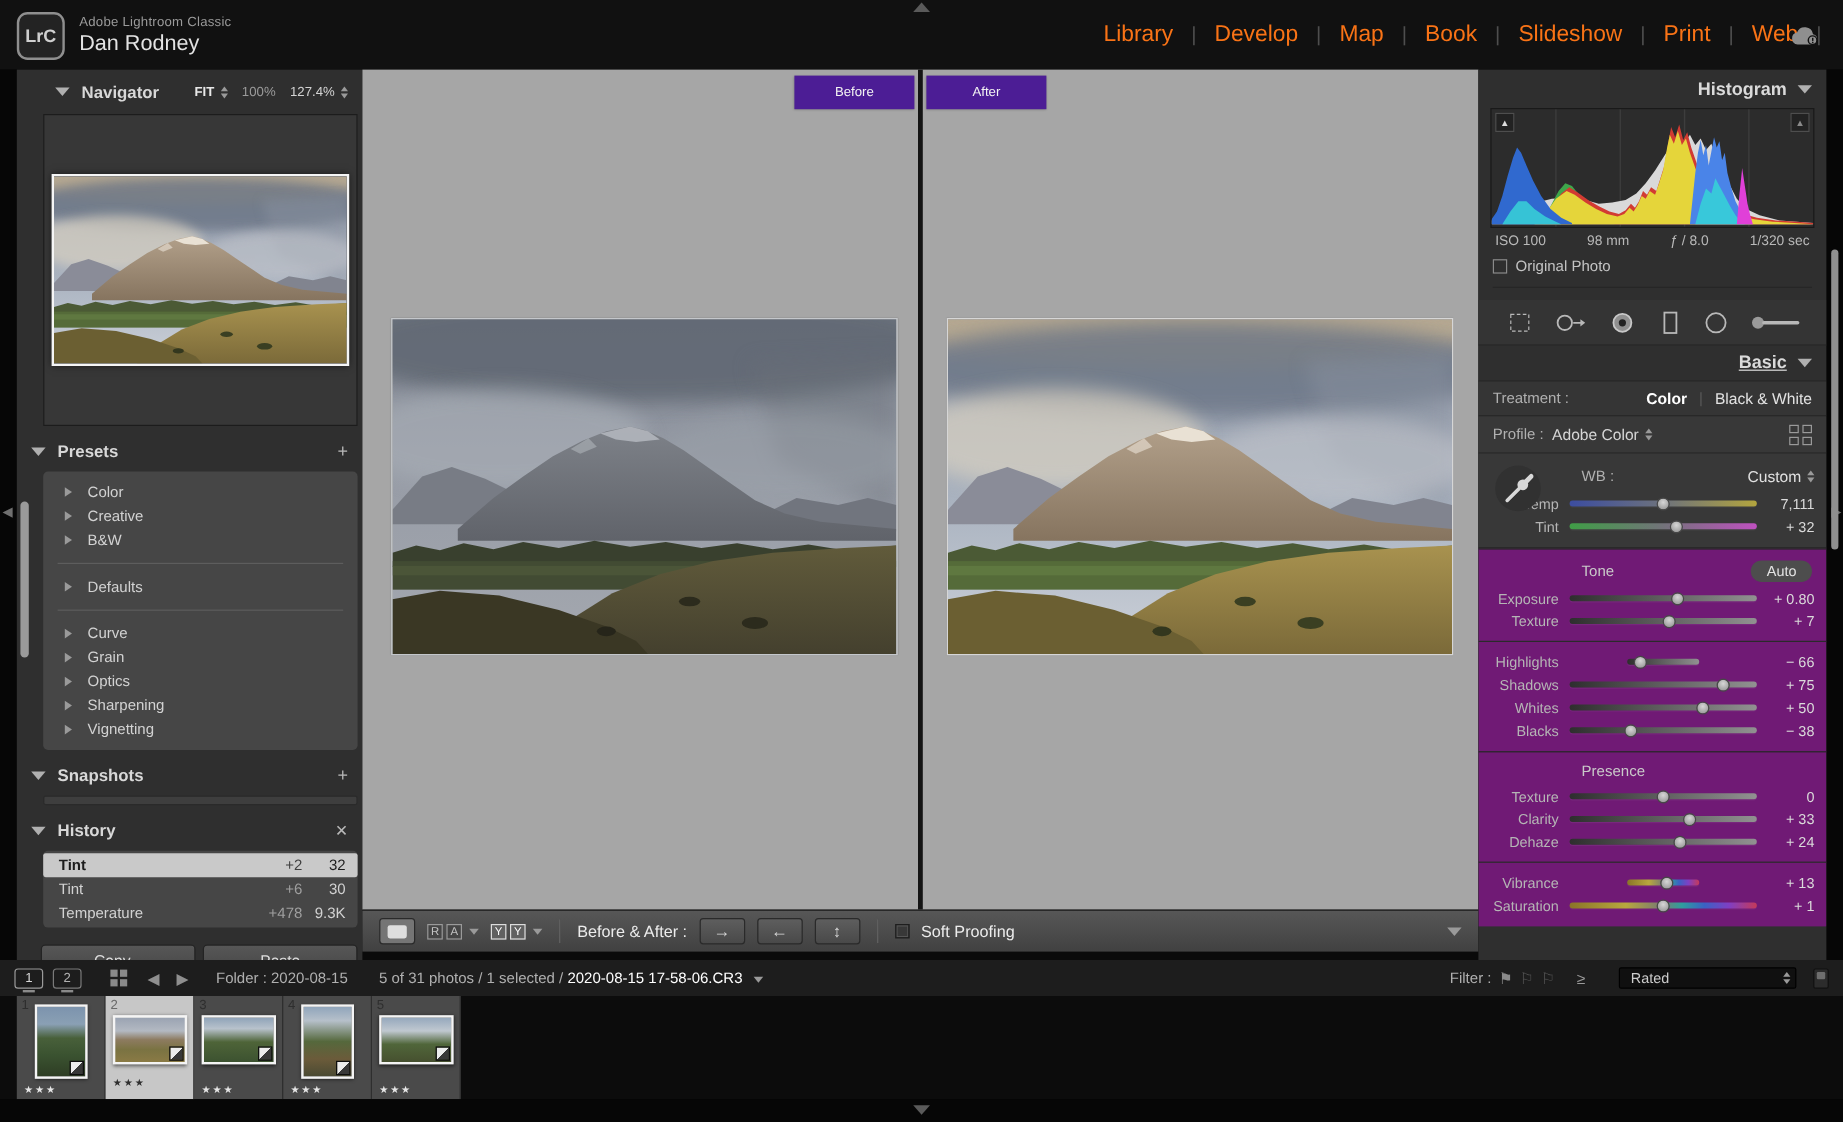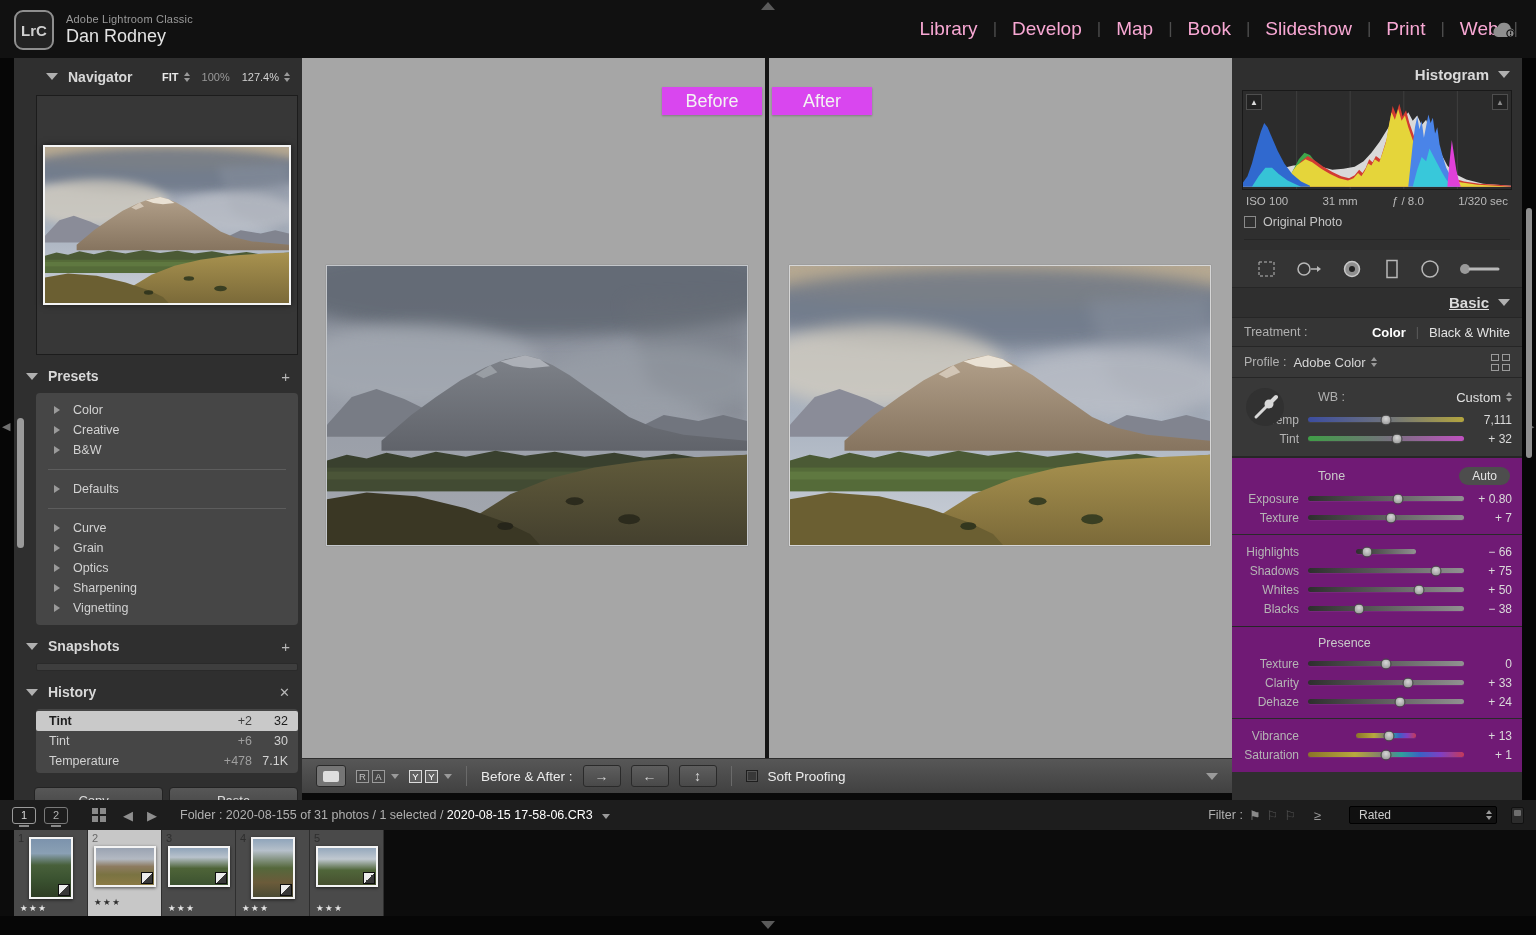--- a/index.html
+++ b/index.html
@@ -12,21 +12,21 @@
   
   .topbar { position:absolute; left:0; top:0; width:100%; height:58px; background:#111; }
   .top-collapse { position:absolute; left:50%; top:2px; transform:translateX(-50%);
     width:0; height:0; border-left:7px solid transparent; border-right:7px solid transparent; border-bottom:8px solid #5a5a5a; }
   .identity { position:absolute; left:14px; top:10px; display:flex; align-items:center; gap:12px; }
   .lrc-logo { width:40px; height:40px; border:2px solid #8f8f8f; border-radius:9px; background:#232323;
     color:#cfcfcf; font-size:15px; font-weight:bold; display:flex; align-items:center; justify-content:center; }
   .id-text .small { font-size:11px; color:#9a9a9a; letter-spacing:.2px; }
   .id-text .big { font-size:18px; color:#e3e3e3; margin-top:1px; }
   .modulenav { position:absolute; right:18px; top:0; height:58px; display:flex; align-items:center; }
-  .module { font-size:19px; color:#f9a8d4; padding:0 15px; cursor:default; white-space:nowrap; }
+  .module { font-size:19px; color:#f97316; padding:0 15px; cursor:default; white-space:nowrap; }
   .msep { color:#4e4e4e; font-size:17px; }
   .cloud-wrap { margin-left:14px; display:flex; align-items:center; }
   
   .gutter { position:absolute; top:58px; height:742px; width:14px; background:#060606; }
   .gutter.left { left:0; } .gutter.right { right:0; }
   .gutter .arr { position:absolute; top:362px; font-size:11px; color:#6f6f6f; left:2px; }
   .rscroll { position:absolute; right:4px; top:150px; width:6px; height:250px; background:#8f8f8f; border-radius:3px; }
   
   .panel { position:absolute; top:58px; height:742px; background:#2f2f2f; overflow:hidden; }
   .pnl-head { display:flex; align-items:center; padding:0 12px; color:#d8d8d8; }
@@ -61,22 +61,22 @@
   .hist-row .amt { margin-left:auto; width:42px; text-align:right; color:#9f9f9f; }
   .hist-row .val { width:36px; text-align:right; margin-right:10px; }
   .hist-row.selected { background:#c9c9c9; color:#1d1d1d; border-radius:2px; }
   .hist-row.selected .amt { color:#3f3f3f; } .hist-row.selected .nm { font-weight:bold; }
   .lbuttons { display:flex; gap:6px; margin:14px 4px 0 20px; }
   .btn { flex:1; height:27px; background:linear-gradient(#575757,#444); border:1px solid #232323; border-radius:4px;
     color:#dcdcdc; font-size:13px; display:flex; align-items:center; justify-content:center; }
   
   #canvas { position:absolute; left:302px; top:58px; width:930px; height:700px; background:#a6a6a6; }
   .split { position:absolute; left:463px; top:0; width:4px; height:100%; background:#141414; }
-  .ba-label { position:absolute; top:5px; width:100px; height:28px; background:#d946ef; color:#f3f3f3; font-size:18px;
-    display:flex; align-items:center; justify-content:center; box-shadow:0 1px 2px rgba(0,0,0,.25);margin-top:24px; }
+  .ba-label { position:absolute; top:5px; width:100px; height:28px; background:#4c1d95; color:#f3f3f3; font-size:11px;
+    display:flex; align-items:center; justify-content:center; box-shadow:0 1px 2px rgba(0,0,0,.25); }
   .ba-label.before { right:470px; } .ba-label.after { left:470px; }
   .photo { position:absolute; top:207px; width:422px; height:281px; box-shadow:0 0 1px #777; }
   .photo.before { left:24px; border:1px solid #c4c7cb; }
   .photo.after { left:487px; border:1px solid #d6d6d6; }
   .photo svg, .nav-photo svg { display:block; width:100%; height:100%; }
   
   #toolbar { position:absolute; left:302px; top:758px; width:930px; height:35px;
     background:linear-gradient(#575757,#414141); border-top:1px solid #2d2d2d; display:flex; align-items:center; padding:0 14px; gap:10px; }
   .tb-btn { height:22px; background:linear-gradient(#5e5e5e,#494949); border:1px solid #2a2a2a; border-radius:3px;
     display:flex; align-items:center; justify-content:center; color:#d6d6d6; }
@@ -134,21 +134,21 @@
   .phead { padding:7px 12px 4px 86px; font-size:12.5px; color:#c9c9c9; }
   
   #fsbar { position:absolute; left:0; top:800px; width:100%; height:30px; background:#1d1d1d; display:flex; align-items:center; font-size:12.5px; color:#b0b0b0; padding:0 12px; }
   .mon { width:24px; height:17px; border:1px solid #9a9a9a; border-radius:3px; color:#d8d8d8; font-size:11px; display:flex; align-items:center; justify-content:center; position:relative; margin-right:8px; }
   .mon::after { content:""; position:absolute; bottom:-4px; left:6px; right:6px; height:2px; background:#8a8a8a; }
   .mon.dim { border-color:#7a7a7a; color:#b0b0b0; }
   .fs-grid { display:grid; grid-template-columns:6px 6px; grid-gap:2px; margin:0 10px 0 16px; }
   .fs-grid i { width:6px; height:6px; background:#8a8a8a; }
   .fs-arr { color:#8f8f8f; font-size:13px; margin:0 7px; }
   .fs-folder { margin-left:16px; }
-  .fs-status { }
+  .fs-status { margin-left:26px; }
   .fs-file { color:#fff; }
   .fs-dd { display:inline-block; width:0; height:0; border-left:4px solid transparent; border-right:4px solid transparent; border-top:5px solid #9a9a9a; margin-left:6px; }
   .fs-right { margin-left:auto; display:flex; align-items:center; gap:6px; }
   .flag { font-size:13px; color:#8a8a8a; } .flag.dim { color:#565656; }
   .ge { color:#9a9a9a; margin:0 2px 0 12px; font-size:13px; }
   .fstar { font-size:15px; color:#4f4f4f; letter-spacing:3px; }
   .fstar.on { color:#fff; }
   .rated-sel { width:148px; height:18px; background:#101010; border:1px solid #000; border-radius:2px; margin-left:14px;
     display:flex; align-items:center; font-size:12px; color:#cccccc; padding-left:9px; position:relative; }
   .rated-sel .spin { position:absolute; right:4px; }
@@ -422,21 +422,21 @@
           <span class="val">32</span>
         </div>
         <div class="hist-row">
           <span class="nm">Tint</span>
           <span class="amt">+6</span>
           <span class="val">30</span>
         </div>
         <div class="hist-row">
           <span class="nm">Temperature</span>
           <span class="amt">+478</span>
-          <span class="val">7.1K</span>
+          <span class="val">9.3K</span>
         </div>
       </div>
 
     <div class="lbuttons">
       <div class="btn">Copy...</div>
       <div class="btn">Paste</div>
     </div>
   </div>
 
   <div id="canvas">
@@ -501,21 +501,21 @@
         <path d="M148,90 L150,70 L152,50 L154,34 L156,24 L158,36 L160,28 L162,44 L164,33 L166,22 L168,30 L170,25 L172,40 L174,34 L176,50 L179,62 L182,72 L186,80 L190,86 L194,90 Z" fill="#4a84e8"></path>
         <path d="M152,90 L156,74 L160,62 L164,66 L167,54 L170,60 L174,68 L178,76 L182,83 L186,88 L189,90 Z" fill="#38c8da"></path>
         <path d="M183,90 L185,66 L187,46 L189,60 L191,74 L193,83 L195,90 Z" fill="#e040d8"></path>
       </svg>
       <div class="clipbox l">▲</div>
       <div class="clipbox r">▲</div>
     </div>
 
     <div class="exif">
       <span>ISO 100</span>
-      <span>31 mm</span>
+      <span>98 mm</span>
       <span>ƒ / 8.0</span>
       <span>1/320 sec</span>
     </div>
     <div class="orig-row">
       <div class="cb" style="background:#2f2f2f;border-color:#8a8a8a;box-shadow:none;"></div>
       <span>Original Photo</span>
     </div>
 
     <div class="toolstrip">
       <svg width="26" height="22" viewBox="0 0 26 22">

